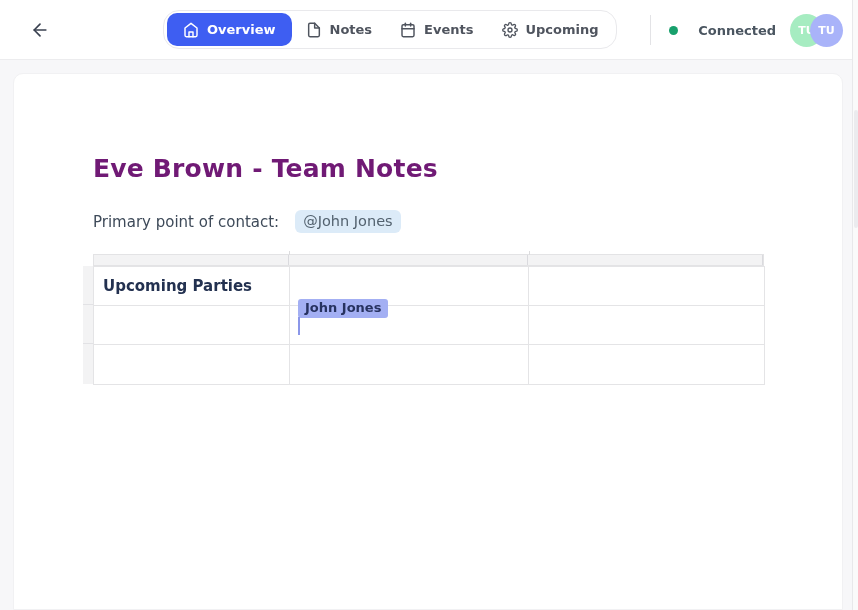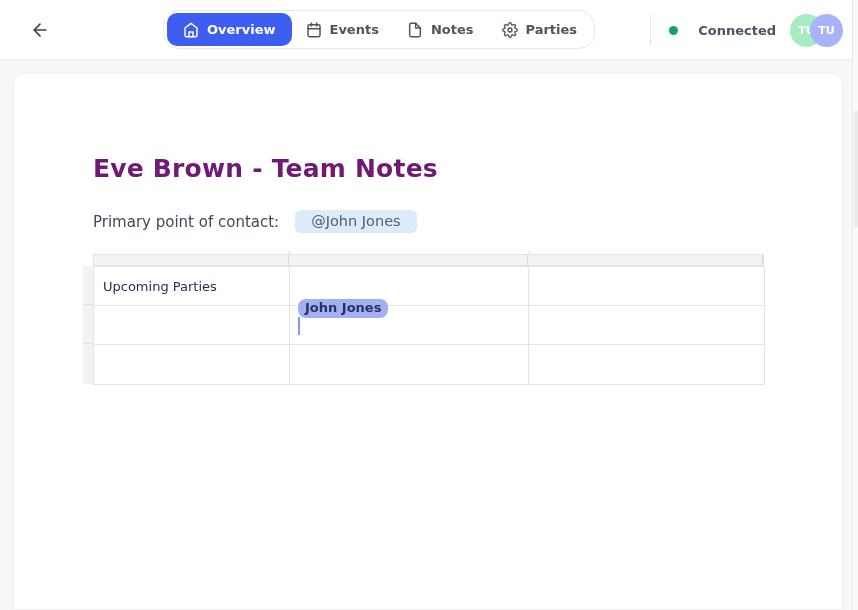--- a/index.html
+++ b/index.html
@@ -63,21 +63,21 @@
     position:absolute; left:79px; top:80px;
     font-size:25px; line-height:30px; font-weight:700;
     color:#701a75; letter-spacing:.2px;
   }
   .contact-line {
     position:absolute; left:79px; top:136px;
     font-size:15px; color:#3e4a59; display:flex; align-items:center; gap:16px;
   }
   .mention {
     background:#dcebf8; color:#53626f; border-radius:6px;
-    padding:3px 16px 4px; font-size:14.5px; cursor:pointer;
+    padding:3px 8px 4px; font-size:14.5px; cursor:pointer;
   }
 
   
   .table-area { position:absolute; left:79px; top:180px; width:671px; }
   .col-header-row {
     position:relative; width:671px; height:12px; background:#f3f3f4;
     border:1px solid #e3e3e5; display:flex;
   }
   .col-header-cell { height:100%; border-right:1px solid #dadade; }
   .col-header-cell:last-child { border-right:none; }
@@ -96,28 +96,28 @@
     grid-template-rows:39px 39px 40px;
     border-top:1px solid #e4e4e6; border-left:1px solid #e4e4e6;
     width:672px;
   }
   .cell {
     border-right:1px solid #e4e4e6; border-bottom:1px solid #e4e4e6;
     position:relative; background:#ffffff; cursor:text;
   }
   .cell-text-bold {
     display:block; padding:10px 8px 0 9px;
-    font-size:13px; font-weight:400; color:#233150; line-height:19px;
+    font-size:15px; font-weight:700; color:#233150; line-height:19px;
     white-space:nowrap;
   }
   .tag {
     position:absolute; left:8px; top:-7px;
     background:#a3aff3; color:#273260;
     font-size:13px; font-weight:700; line-height:16px;
-    padding:1px 7px 2px; border-radius:8px; white-space:nowrap; cursor:pointer;
+    padding:1px 7px 2px; border-radius:3px; white-space:nowrap; cursor:pointer;
   }
   .text-cursor {
     position:absolute; left:8px; top:11px; width:1.5px; height:18px;
     background:#8b97e9;
   }
 
   
   .scrollbar {
     position:absolute; right:0; top:0; width:6px; height:610px;
     background:#fafafa; border-left:1px solid #e8e8ea;
@@ -147,45 +147,45 @@
         <svg width="16" height="16" viewBox="0 0 24 24" fill="none" stroke="currentColor" stroke-width="2.2" stroke-linecap="round" stroke-linejoin="round">
           <path d="M3 9l9-7 9 7v11a2 2 0 0 1-2 2H5a2 2 0 0 1-2-2z"></path>
             <polyline points="9 22 9 15 15 15 15 22"></polyline>
         </svg>
       </span>
       <span>Overview</span>
     </button>
     <button class="tab">
       <span style="display:flex;">
         <svg width="16" height="16" viewBox="0 0 24 24" fill="none" stroke="currentColor" stroke-width="2.2" stroke-linecap="round" stroke-linejoin="round">
+          <path d="M13 2H6a2 2 0 0 0-2 2v16a2 2 0 0 0 2 2h12a2 2 0 0 0 2-2V9z"></path>
+            <polyline points="13 2 13 9 20 9"></polyline>
+        </svg>
+      </span>
+      <span>Notes</span>
+    </button>
+    <button class="tab">
+      <span style="display:flex;">
+        <svg width="16" height="16" viewBox="0 0 24 24" fill="none" stroke="currentColor" stroke-width="2.2" stroke-linecap="round" stroke-linejoin="round">
           <rect x="3" y="4" width="18" height="18" rx="2"></rect>
             <line x1="16" y1="2" x2="16" y2="6"></line>
             <line x1="8" y1="2" x2="8" y2="6"></line>
             <line x1="3" y1="10" x2="21" y2="10"></line>
         </svg>
       </span>
       <span>Events</span>
     </button>
     <button class="tab">
       <span style="display:flex;">
-        <svg width="16" height="16" viewBox="0 0 24 24" fill="none" stroke="currentColor" stroke-width="2.2" stroke-linecap="round" stroke-linejoin="round">
-          <path d="M13 2H6a2 2 0 0 0-2 2v16a2 2 0 0 0 2 2h12a2 2 0 0 0 2-2V9z"></path>
-            <polyline points="13 2 13 9 20 9"></polyline>
-        </svg>
-      </span>
-      <span>Notes</span>
-    </button>
-    <button class="tab">
-      <span style="display:flex;">
         <svg width="16" height="16" viewBox="0 0 24 24" fill="none" stroke="currentColor" stroke-width="2" stroke-linecap="round" stroke-linejoin="round">
           <circle cx="12" cy="12" r="3"></circle>
           <path d="M19.4 15a1.65 1.65 0 0 0 .33 1.82l.06.06a2 2 0 0 1 0 2.83 2 2 0 0 1-2.83 0l-.06-.06a1.65 1.65 0 0 0-1.82-.33 1.65 1.65 0 0 0-1 1.51V21a2 2 0 0 1-2 2 2 2 0 0 1-2-2v-.09A1.65 1.65 0 0 0 9 19.4a1.65 1.65 0 0 0-1.82.33l-.06.06a2 2 0 0 1-2.83 0 2 2 0 0 1 0-2.83l.06-.06a1.65 1.65 0 0 0 .33-1.82 1.65 1.65 0 0 0-1.51-1H3a2 2 0 0 1-2-2 2 2 0 0 1 2-2h.09A1.65 1.65 0 0 0 4.6 9a1.65 1.65 0 0 0-.33-1.82l-.06-.06a2 2 0 0 1 0-2.83 2 2 0 0 1 2.83 0l.06.06a1.65 1.65 0 0 0 1.82.33H9a1.65 1.65 0 0 0 1-1.51V3a2 2 0 0 1 2-2 2 2 0 0 1 2 2v.09a1.65 1.65 0 0 0 1 1.51 1.65 1.65 0 0 0 1.82-.33l.06-.06a2 2 0 0 1 2.83 0 2 2 0 0 1 0 2.83l-.06.06a1.65 1.65 0 0 0-.33 1.82V9a1.65 1.65 0 0 0 1.51 1H21a2 2 0 0 1 2 2 2 2 0 0 1-2 2h-.09a1.65 1.65 0 0 0-1.51 1z"></path>
         </svg>
       </span>
-      <span>Parties</span>
+      <span>Upcoming</span>
     </button>
   </nav>
 
   <div class="topbar-right">
     <div class="vdivider"></div>
     <div class="status">
       <span class="status-dot"></span>
       <span class="status-label">Connected</span>
     </div>
     <div class="avatars">

